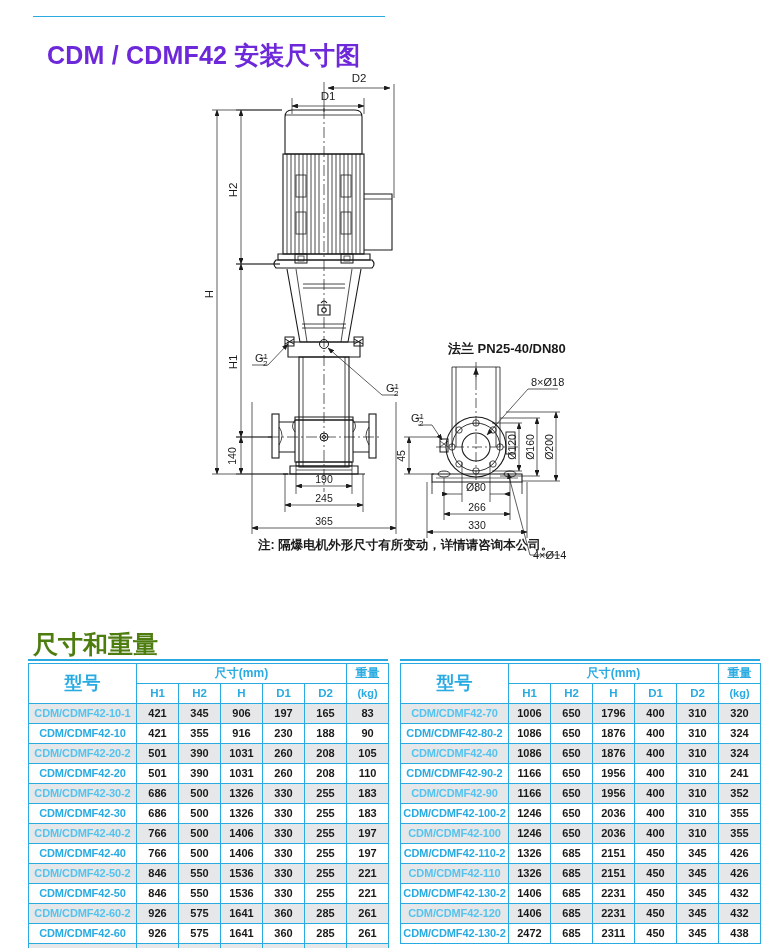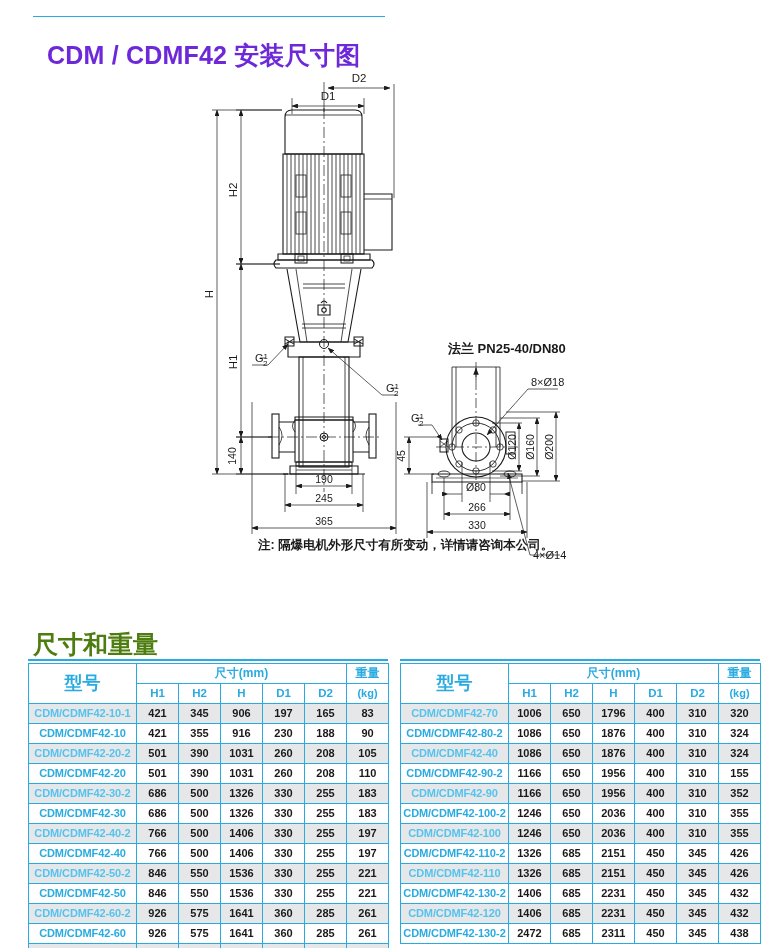--- a/index.html
+++ b/index.html
@@ -645,21 +645,21 @@
         <td>310</td>
         <td>324</td>
       </tr>
       <tr>
         <td class="model">CDM/CDMF42-90-2</td>
         <td>1166</td>
         <td>650</td>
         <td>1956</td>
         <td>400</td>
         <td>310</td>
-        <td>155</td>
+        <td>241</td>
       </tr>
       <tr class="shaded">
         <td class="model">CDM/CDMF42-90</td>
         <td>1166</td>
         <td>650</td>
         <td>1956</td>
         <td>400</td>
         <td>310</td>
         <td>352</td>
       </tr>

